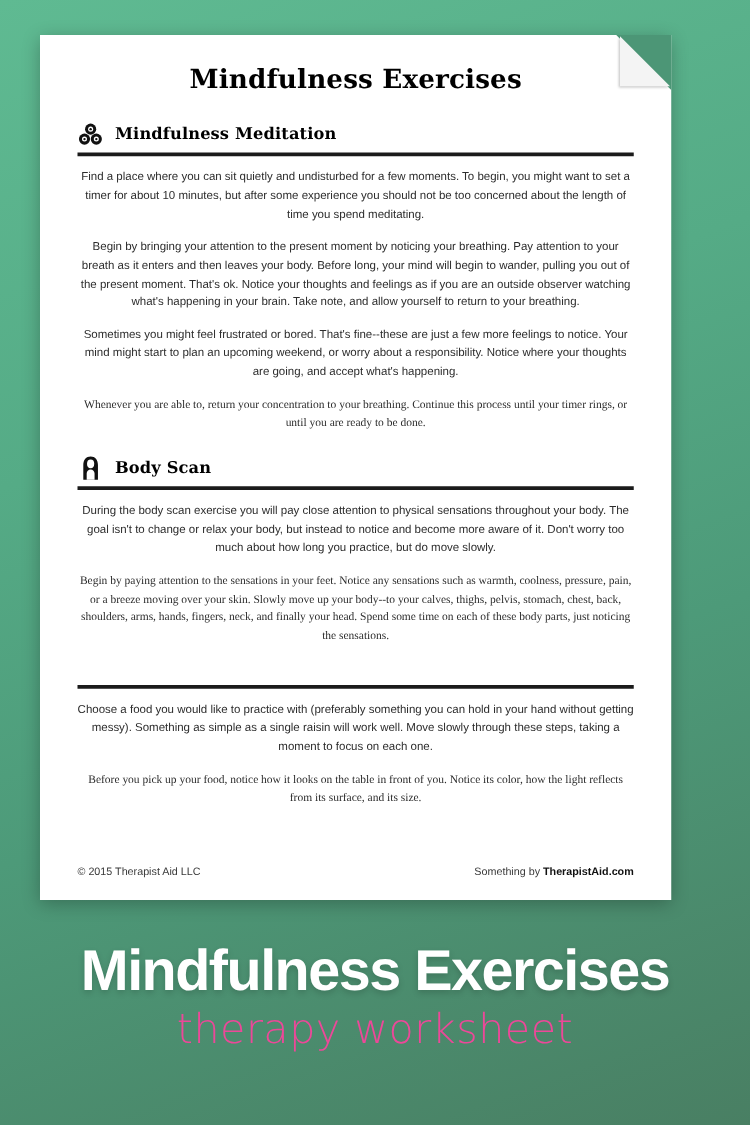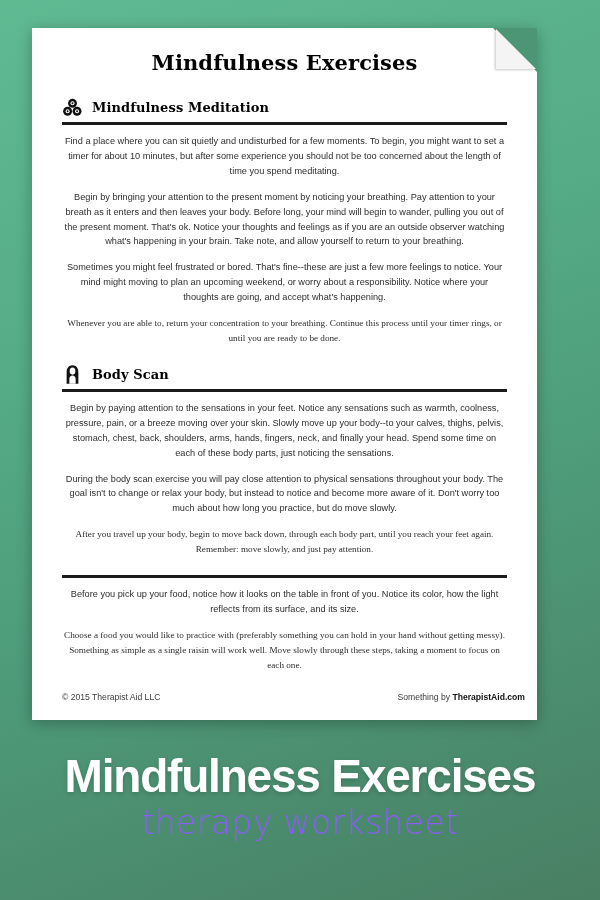--- a/index.html
+++ b/index.html
@@ -74,26 +74,26 @@
   .para {
     font-size:9.2px;
     line-height:1.62;
     color:#2d2d2d;
     margin-bottom:11px;
     text-align:center;
   }
   .para:last-child { margin-bottom:0;font-family:Liberation Serif, serif; }
 
   .section.s-med  { margin-bottom:18px; }
-  .section.s-body { margin-bottom:18px; }
+  .section.s-body { margin-bottom:32px; }
 
   
   #doc-footer {
     position:absolute;
-    left:30px; right:12px;
+    left:30px; right:30px;
     bottom:18px;
     display:flex;
     justify-content:space-between;
     align-items:flex-end;
     font-size:8.6px;
     color:#3a3a3a;
     gap:31px;
   }
   #footer-right b { color:#111; }
 
@@ -111,21 +111,21 @@
     font-size:46px;
     color:#ffffff;
     letter-spacing:-1.2px;
     line-height:1.05;
     text-shadow:0 2px 5px rgba(0,0,0,.17);
   }
   #banner-sub {
     font-family:"DejaVu Sans", sans-serif;
     font-weight:300;
     font-size:33px;
-    color:#8b5cf6;
+    color:#ec4899;
     letter-spacing:.4px;
     line-height:1.25;
     margin-top:2px;
   }
 </style>
 </head>
 <body>
 
 <div id="sheet">
 
@@ -151,45 +151,44 @@
                 <circle cx="17.2" cy="16.3" r="2.3" fill="#fff"></circle>
                 <circle cx="17.2" cy="16.3" r="1.1" fill="#111"></circle>
             </g>
           </svg>
         </span>
         <span class="sec-title">Mindfulness Meditation</span>
       </div>
       <div class="rule"></div>
       <p class="para">Find a place where you can sit quietly and undisturbed for a few moments. To begin, you might want to set a timer for about 10 minutes, but after some experience you should not be too concerned about the length of time you spend meditating.</p>
       <p class="para">Begin by bringing your attention to the present moment by noticing your breathing. Pay attention to your breath as it enters and then leaves your body. Before long, your mind will begin to wander, pulling you out of the present moment. That's ok. Notice your thoughts and feelings as if you are an outside observer watching what's happening in your brain. Take note, and allow yourself to return to your breathing.</p>
-      <p class="para">Sometimes you might feel frustrated or bored. That's fine--these are just a few more feelings to notice. Your mind might moving to plan an upcoming weekend, or worry about a responsibility. Notice where your thoughts are going, and accept what's happening.</p>
+      <p class="para">Sometimes you might feel frustrated or bored. That's fine--these are just a few more feelings to notice. Your mind might start to plan an upcoming weekend, or worry about a responsibility. Notice where your thoughts are going, and accept what's happening.</p>
       <p class="para">Whenever you are able to, return your concentration to your breathing. Continue this process until your timer rings, or until you are ready to be done.</p>
     </div>
 
     <div class="section s-body">
       <div class="sec-head-row">
         <span class="sec-icon">
           <svg width="21" height="21" viewBox="0 0 24 24">
             <path fill="#111" d="M12 1.4C7.9 1.4 5.3 4.6 5.3 9.1v13.5h13.4V9.1c0-4.5-2.6-7.7-6.7-7.7z"></path>
             <ellipse cx="12" cy="8.1" rx="3.3" ry="4.1" fill="#fff"></ellipse>
             <path fill="#fff" d="M12 13.2c-2.1 0-3.6 1.6-3.6 3.7v5.7h7.2v-5.7c0-2.1-1.5-3.7-3.6-3.7z"></path>
           </svg>
         </span>
         <span class="sec-title">Body Scan</span>
       </div>
       <div class="rule"></div>
+      <p class="para">During the body scan exercise you will pay close attention to physical sensations throughout your body. The goal isn't to change or relax your body, but instead to notice and become more aware of it. Don't worry too much about how long you practice, but do move slowly.</p>
       <p class="para">Begin by paying attention to the sensations in your feet. Notice any sensations such as warmth, coolness, pressure, pain, or a breeze moving over your skin. Slowly move up your body--to your calves, thighs, pelvis, stomach, chest, back, shoulders, arms, hands, fingers, neck, and finally your head. Spend some time on each of these body parts, just noticing the sensations.</p>
-      <p class="para">During the body scan exercise you will pay close attention to physical sensations throughout your body. The goal isn't to change or relax your body, but instead to notice and become more aware of it. Don't worry too much about how long you practice, but do move slowly.</p>
-      <p class="para">After you travel up your body, begin to move back down, through each body part, until you reach your feet again. Remember: move slowly, and just pay attention.</p>
     </div>
 
     <div class="section s-eat">
       <div class="rule"></div>
+      <p class="para">Choose a food you would like to practice with (preferably something you can hold in your hand without getting messy). Something as simple as a single raisin will work well. Move slowly through these steps, taking a moment to focus on each one.</p>
       <p class="para">Before you pick up your food, notice how it looks on the table in front of you. Notice its color, how the light reflects from its surface, and its size.</p>
-      <p class="para">Choose a food you would like to practice with (preferably something you can hold in your hand without getting messy). Something as simple as a single raisin will work well. Move slowly through these steps, taking a moment to focus on each one.</p>
     </div>
 
     <div id="doc-footer">
       <span id="footer-left">© 2015 Therapist Aid LLC</span>
       <span id="footer-right"><span>Something by </span><b>TherapistAid.com</b></span>
     </div>
 
   </div>
 </div>
 

